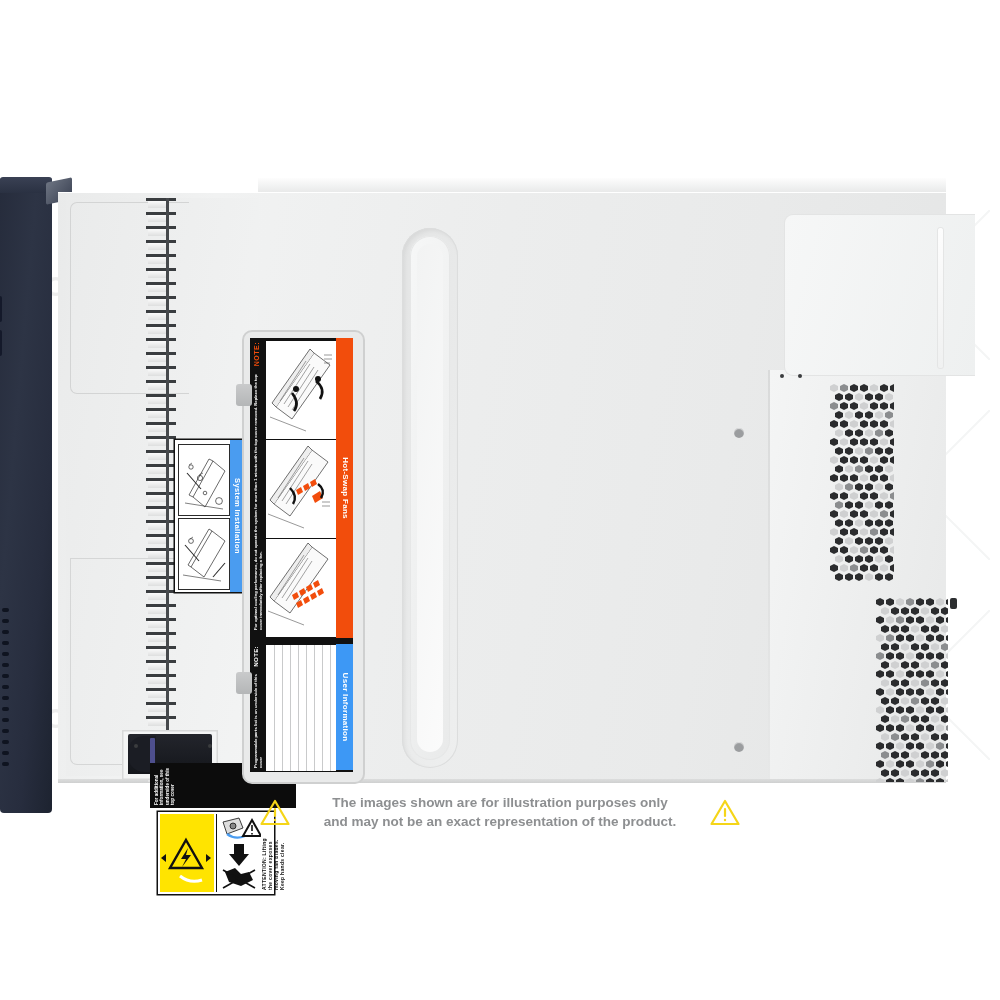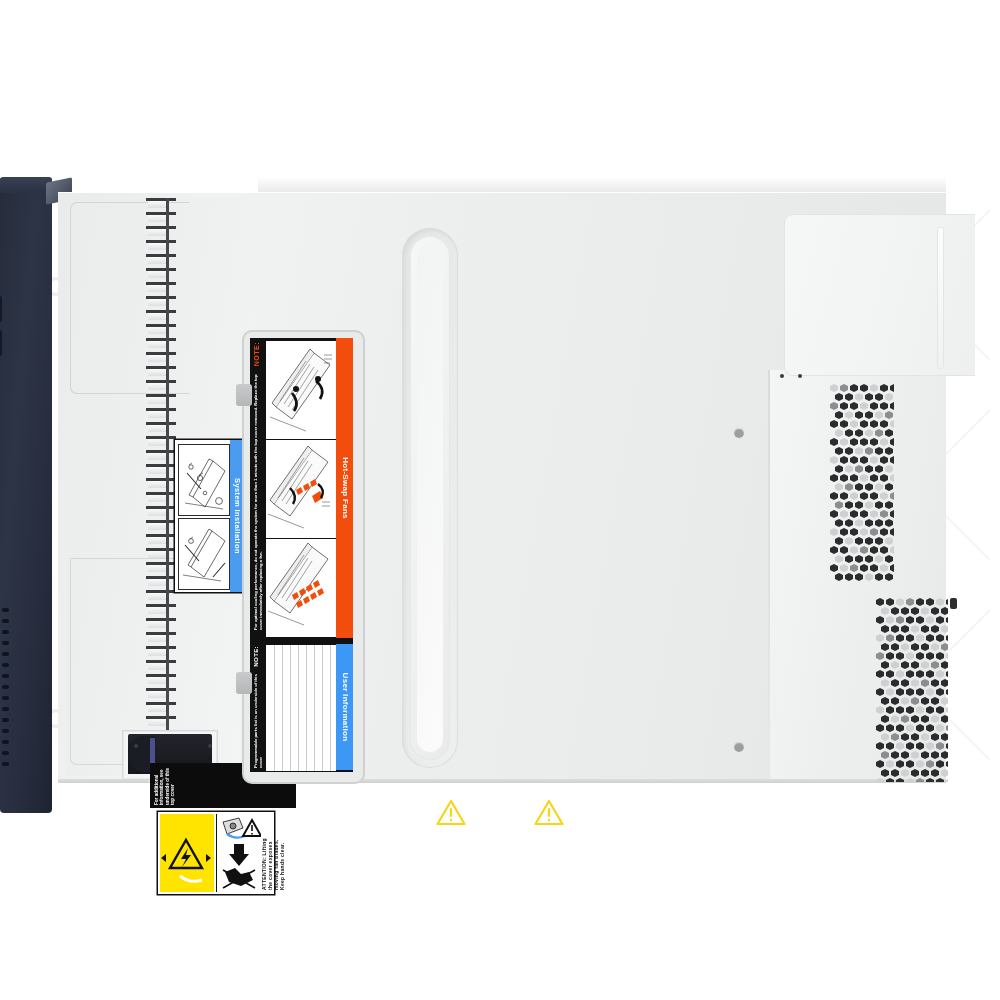--- a/index.html
+++ b/index.html
@@ -704,20 +704,22 @@
                 background:linear-gradient(#c9cacb,#b4b6b7);border-radius:3px;"></div>
   </div>
 
   <div id="disclaimer">
     <svg class="warn-tri" viewBox="0 0 30 27">
       <path d="M15 2 L28.5 25 L1.5 25 Z" fill="none" stroke="#f5d518" stroke-width="2.2" stroke-linejoin="round"></path>
       <path d="M15 10 v7" stroke="#f5d518" stroke-width="2.2" stroke-linecap="round"></path>
       <circle cx="15" cy="21" r="1.2" fill="#f5d518"></circle>
     </svg>
     <div class="txt">
+      <div>The images shown are for illustration purposes only</div>
+      <div>and may not be an exact representation of the product.</div>
     </div>
     <svg class="warn-tri" viewBox="0 0 30 27">
       <path d="M15 2 L28.5 25 L1.5 25 Z" fill="none" stroke="#f5d518" stroke-width="2.2" stroke-linejoin="round"></path>
       <path d="M15 10 v7" stroke="#f5d518" stroke-width="2.2" stroke-linecap="round"></path>
       <circle cx="15" cy="21" r="1.2" fill="#f5d518"></circle>
     </svg>
   </div>
 
 </div>
 

